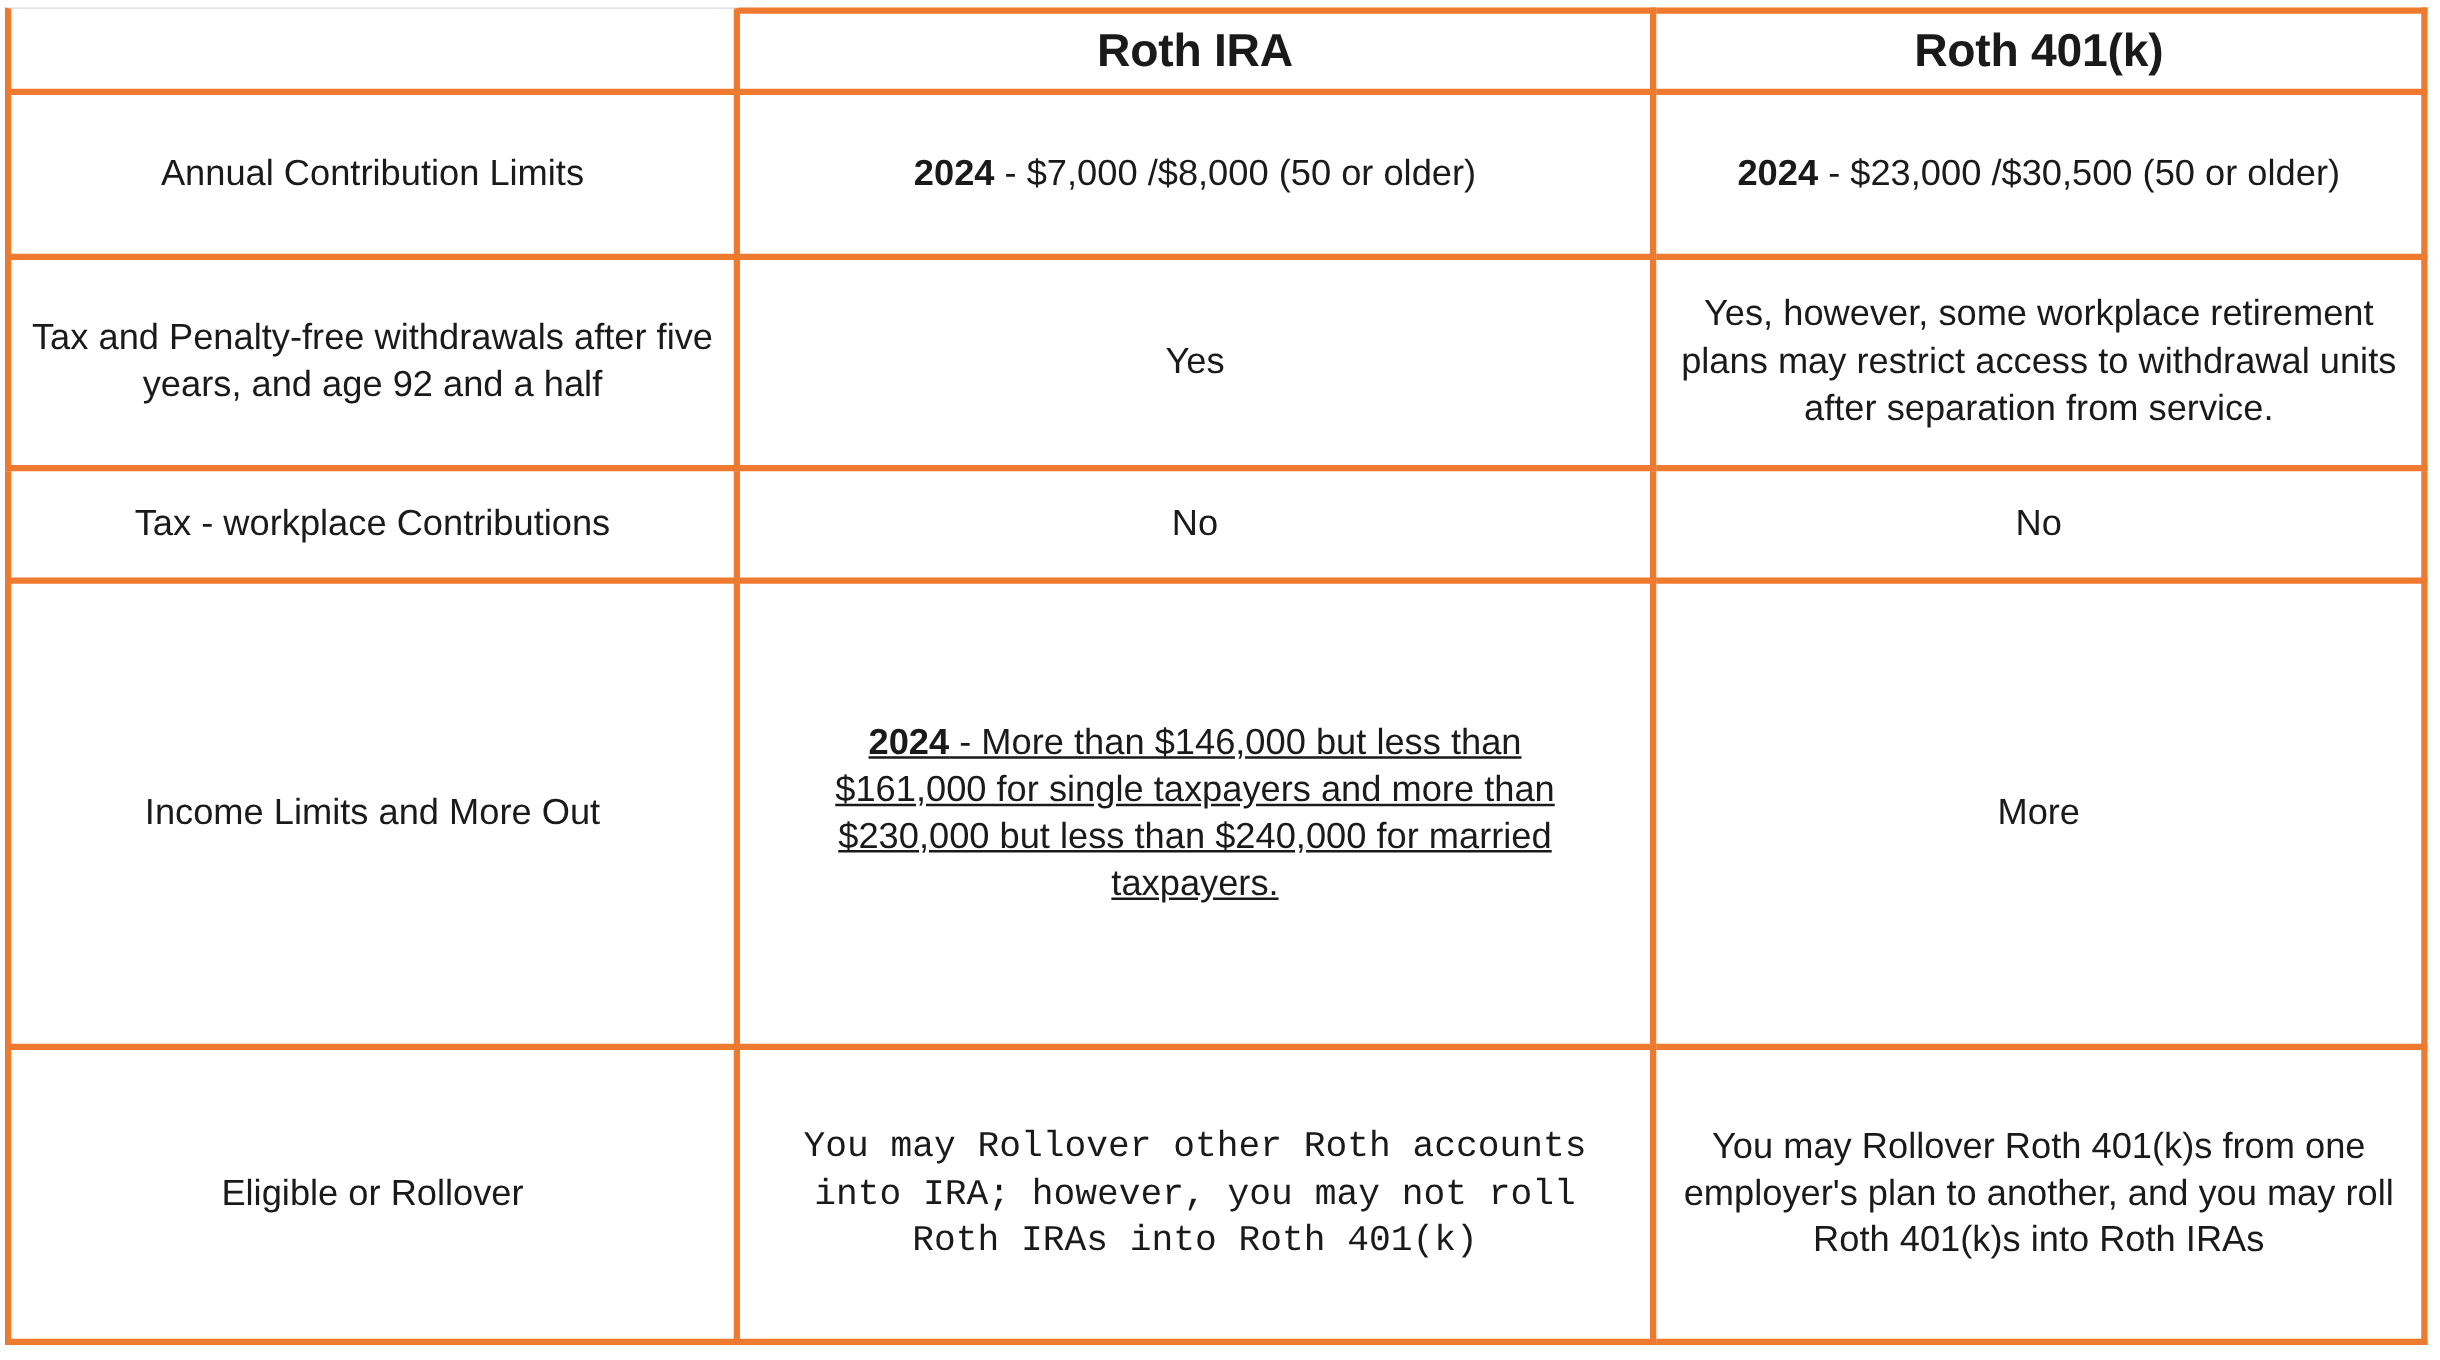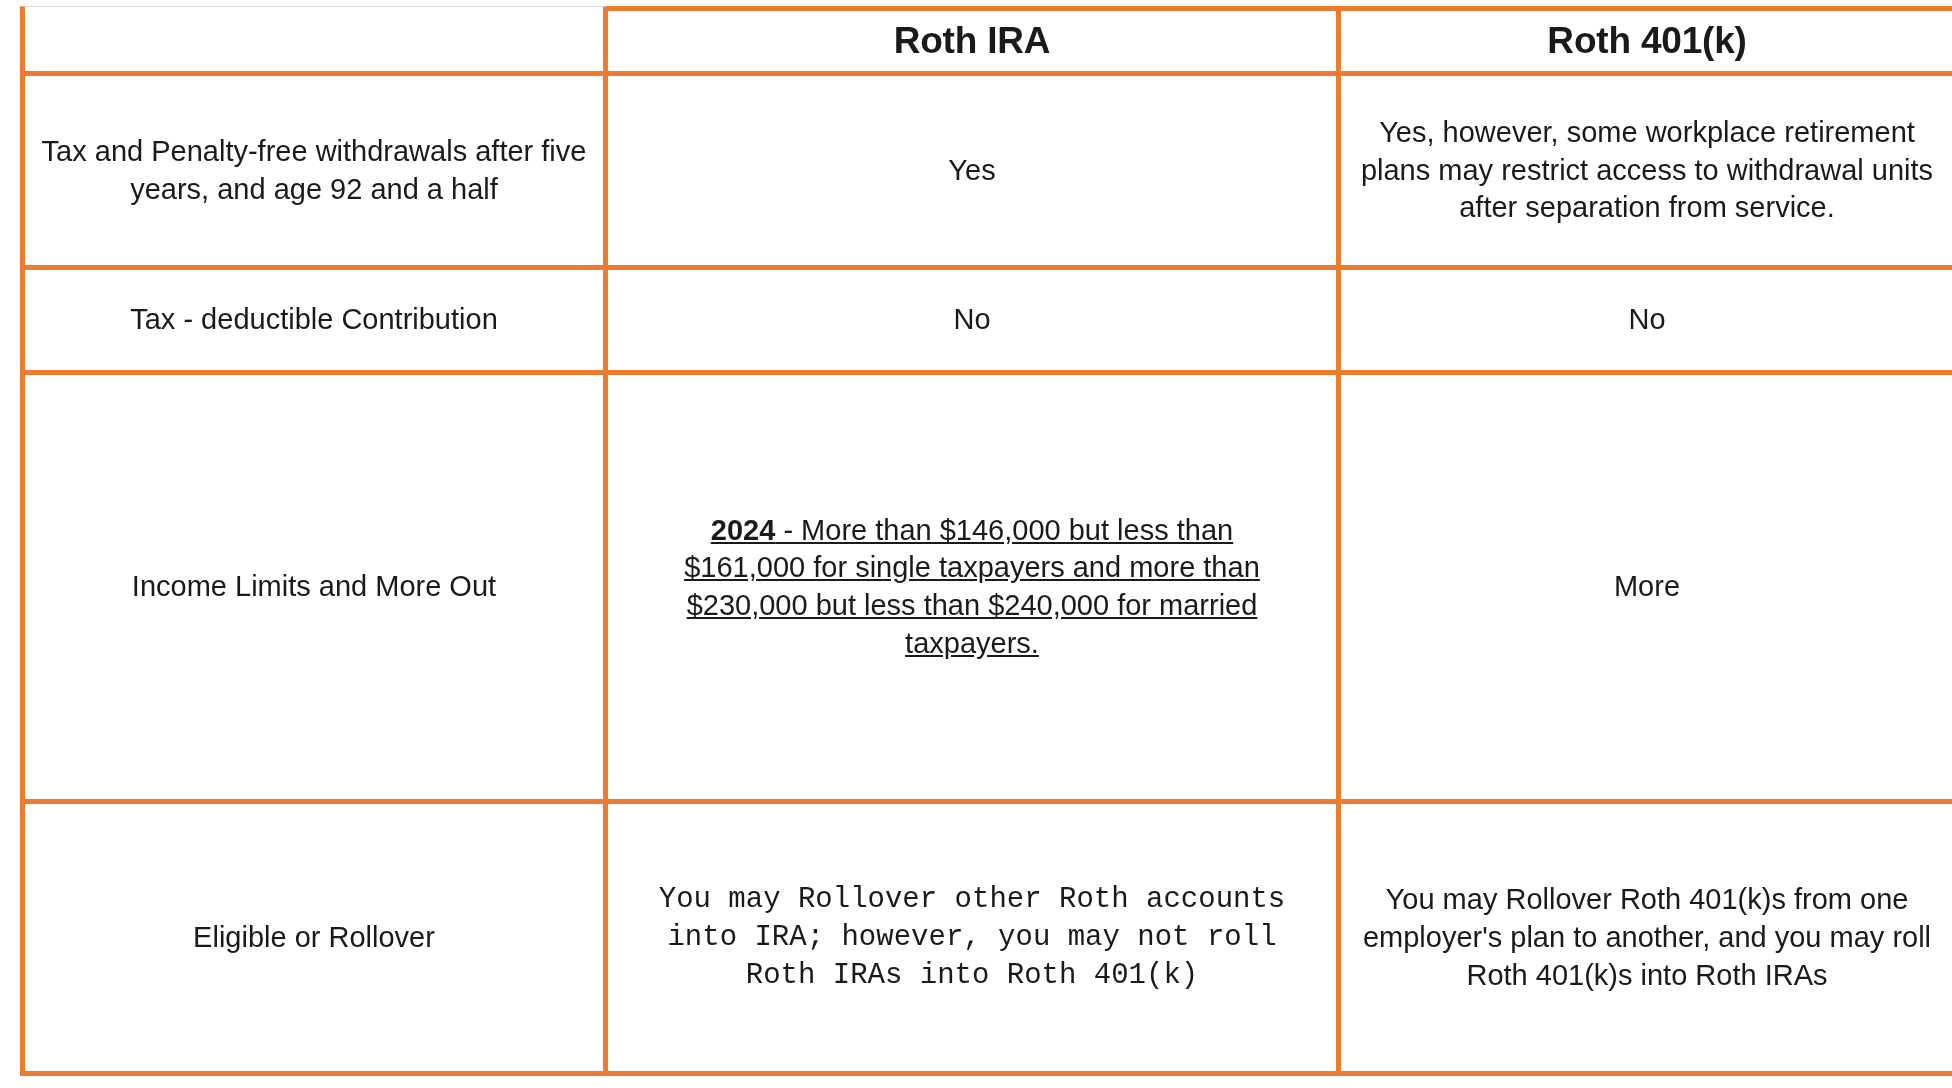--- a/index.html
+++ b/index.html
@@ -12,21 +12,21 @@
     height: 1088px;
     font-family: "Liberation Sans", sans-serif;
     color: #1a1a1a;
     overflow: hidden;
   }
 
   .table-wrap {
     box-sizing: border-box;
     width: 1952px;
     height: 1088px;
-    padding: 6px 4px 10px 20px;
+    padding: 6px 4px 10px 4px;
   }
 
   table.comparison {
     border-collapse: separate;
     border-spacing: 0;
     table-layout: fixed;
     width: 1938px;
     height: 1070px;
   }
 
@@ -111,30 +111,35 @@
     </colgroup>
     <thead>
       <tr class="header-row">
         <th class="blank-corner"></th>
         <th>Roth IRA</th>
         <th>Roth 401(k)</th>
       </tr>
     </thead>
     <tbody>
 
+      <tr class="row-contrib">
+        <td class="label-cell">Annual Contribution Limits</td>
+        <td class="value-cell value-cell-ira"><b class="year">2024</b><span> - $7,000 /$8,000 (50 or older)</span></td>
+        <td class="value-cell value-cell-401k"><b class="year">2024</b><span> - $23,000 /$30,500 (50 or older)</span></td>
+      </tr>
 
       <tr class="row-withdrawals">
         <td class="label-cell">Tax and Penalty-free withdrawals after five years, and age 92 and a half</td>
         <td class="value-cell value-cell-ira">Yes</td>
         <td class="value-cell value-cell-401k">Yes, however, some workplace retirement plans may restrict access to withdrawal units after separation from service.</td>
       </tr>
 
 
       <tr class="row-deductible">
-        <td class="label-cell">Tax - deductible Contribution</td>
+        <td class="label-cell">Tax - workplace Contributions</td>
         <td class="value-cell value-cell-ira">No</td>
         <td class="value-cell value-cell-401k">No</td>
       </tr>
 
       <tr class="row-income">
         <td class="label-cell">Income Limits and More Out</td>
         <td class="value-cell value-cell-ira"><b class="year">2024</b><span> - More than $146,000 but less than $161,000 for single taxpayers and more than $230,000 but less than $240,000 for married taxpayers.</span></td>
         <td class="value-cell value-cell-401k">More</td>
       </tr>
 

